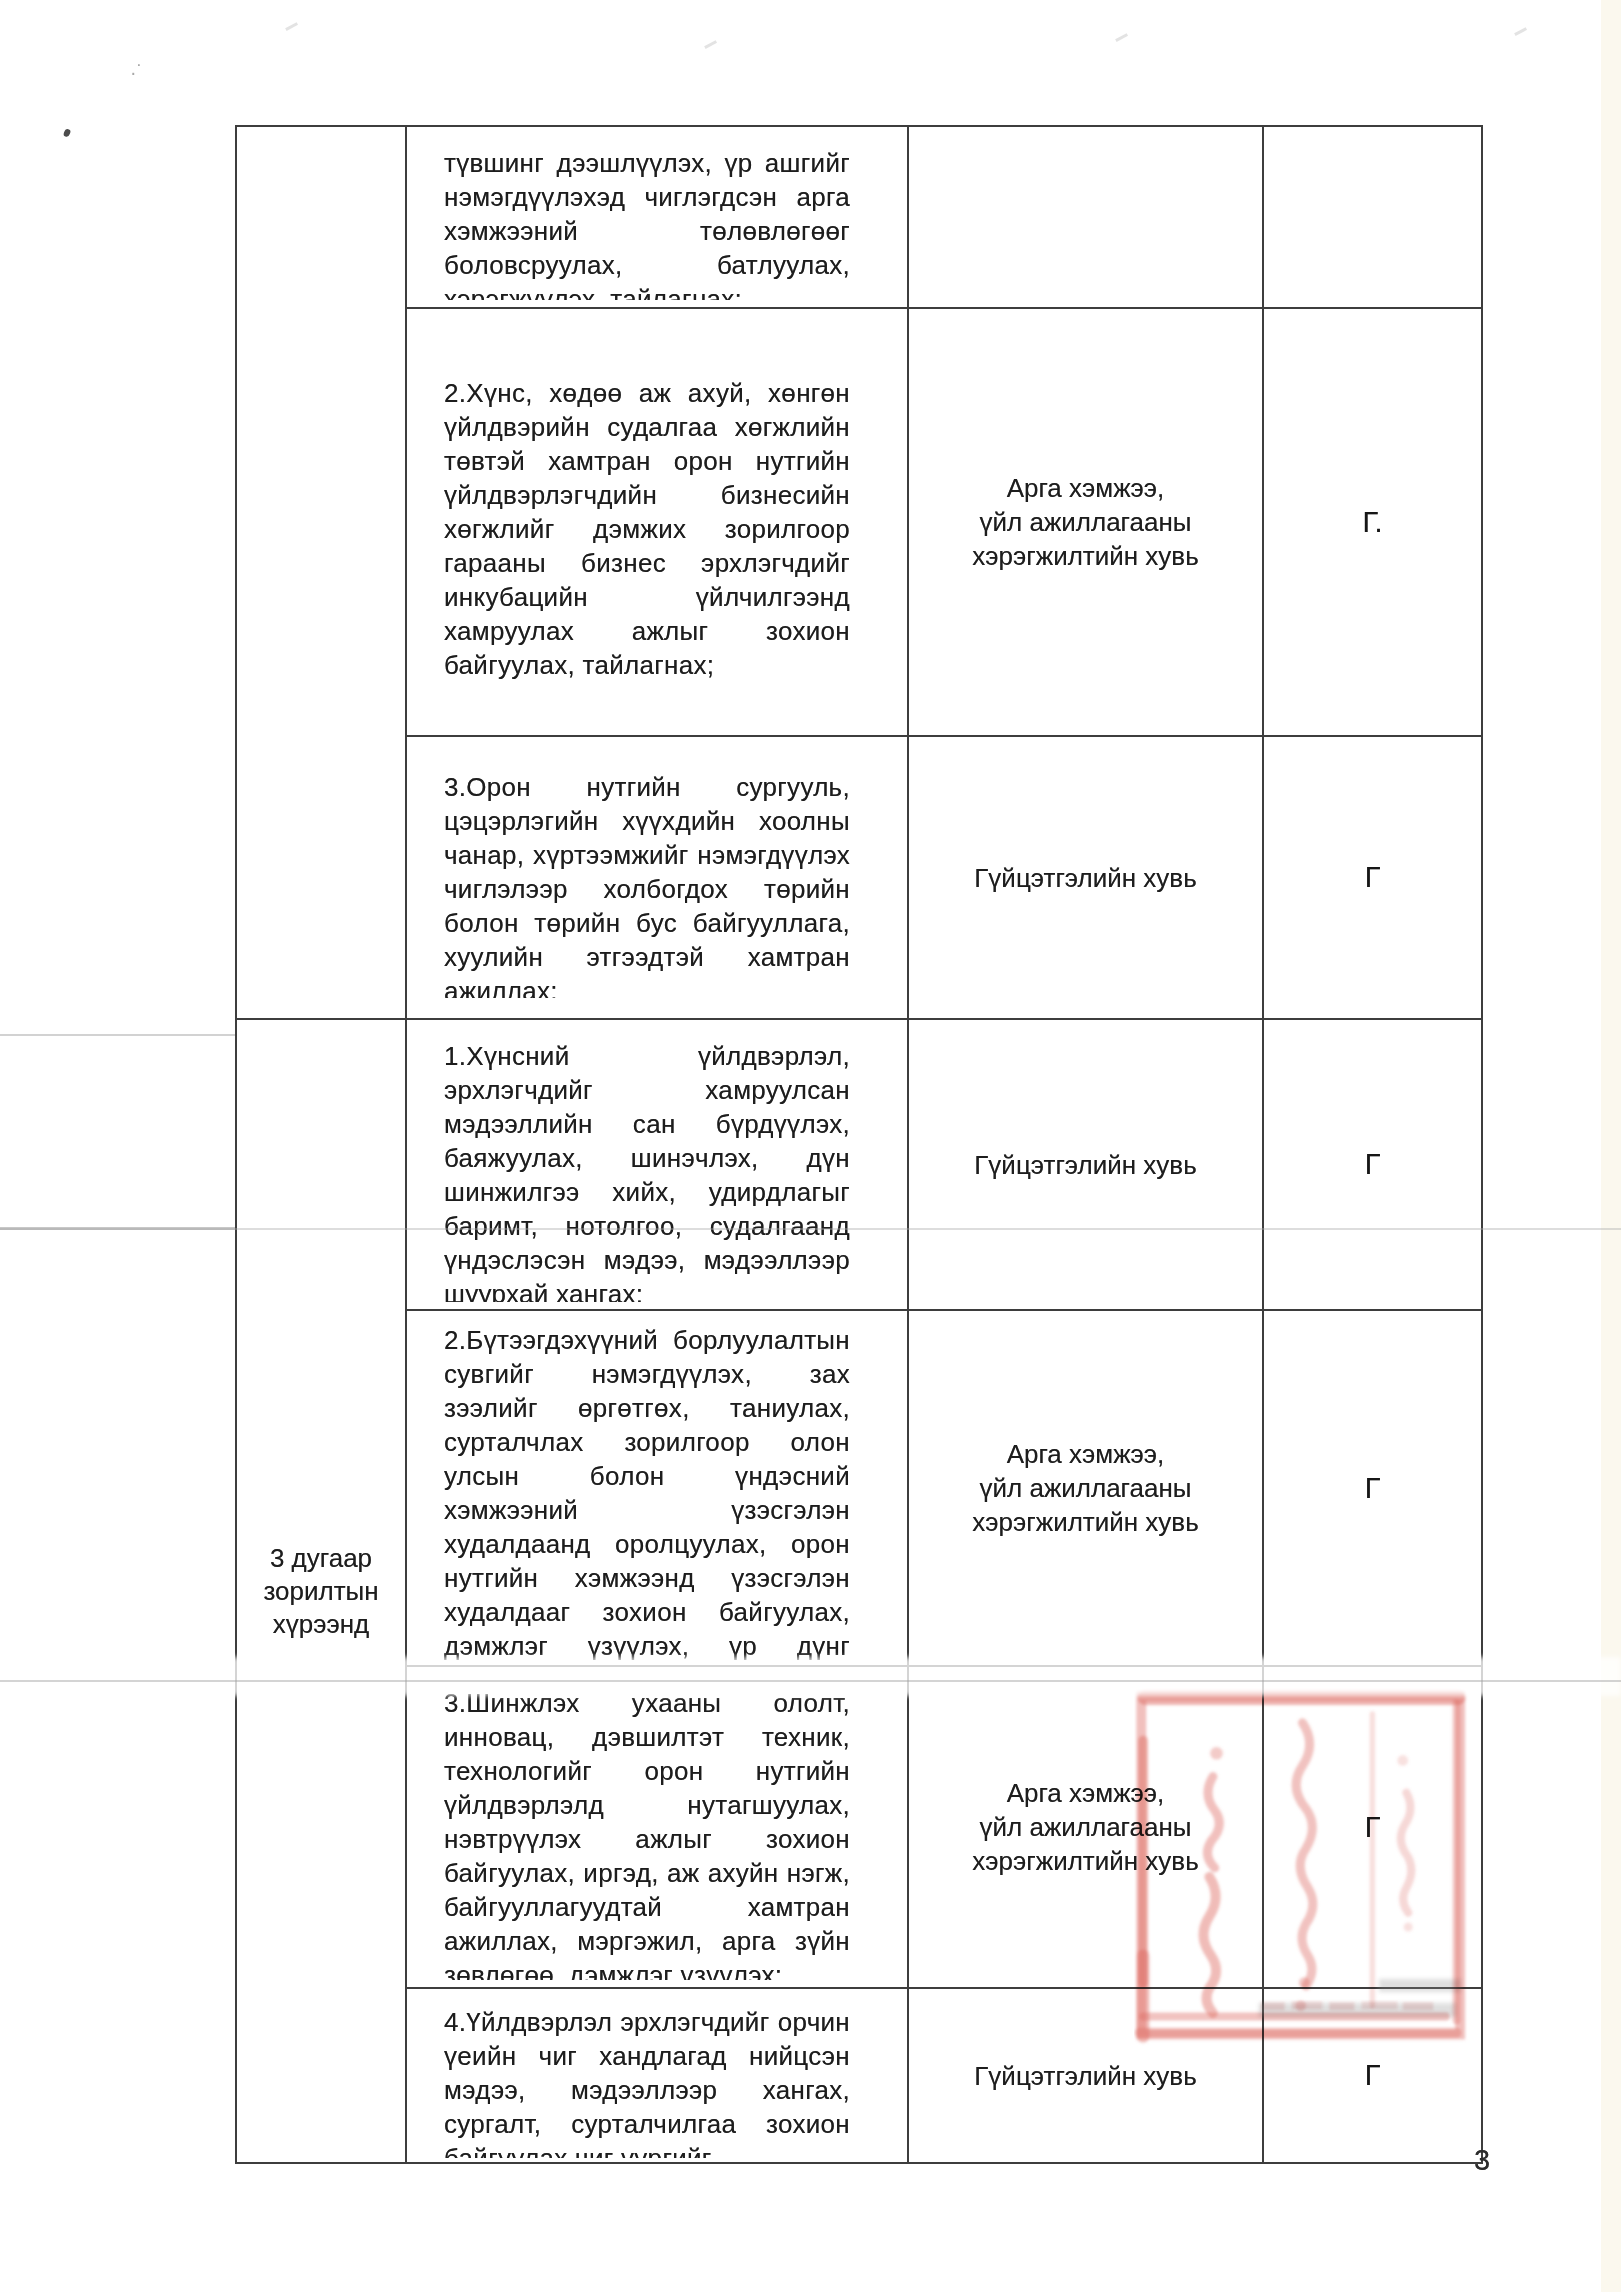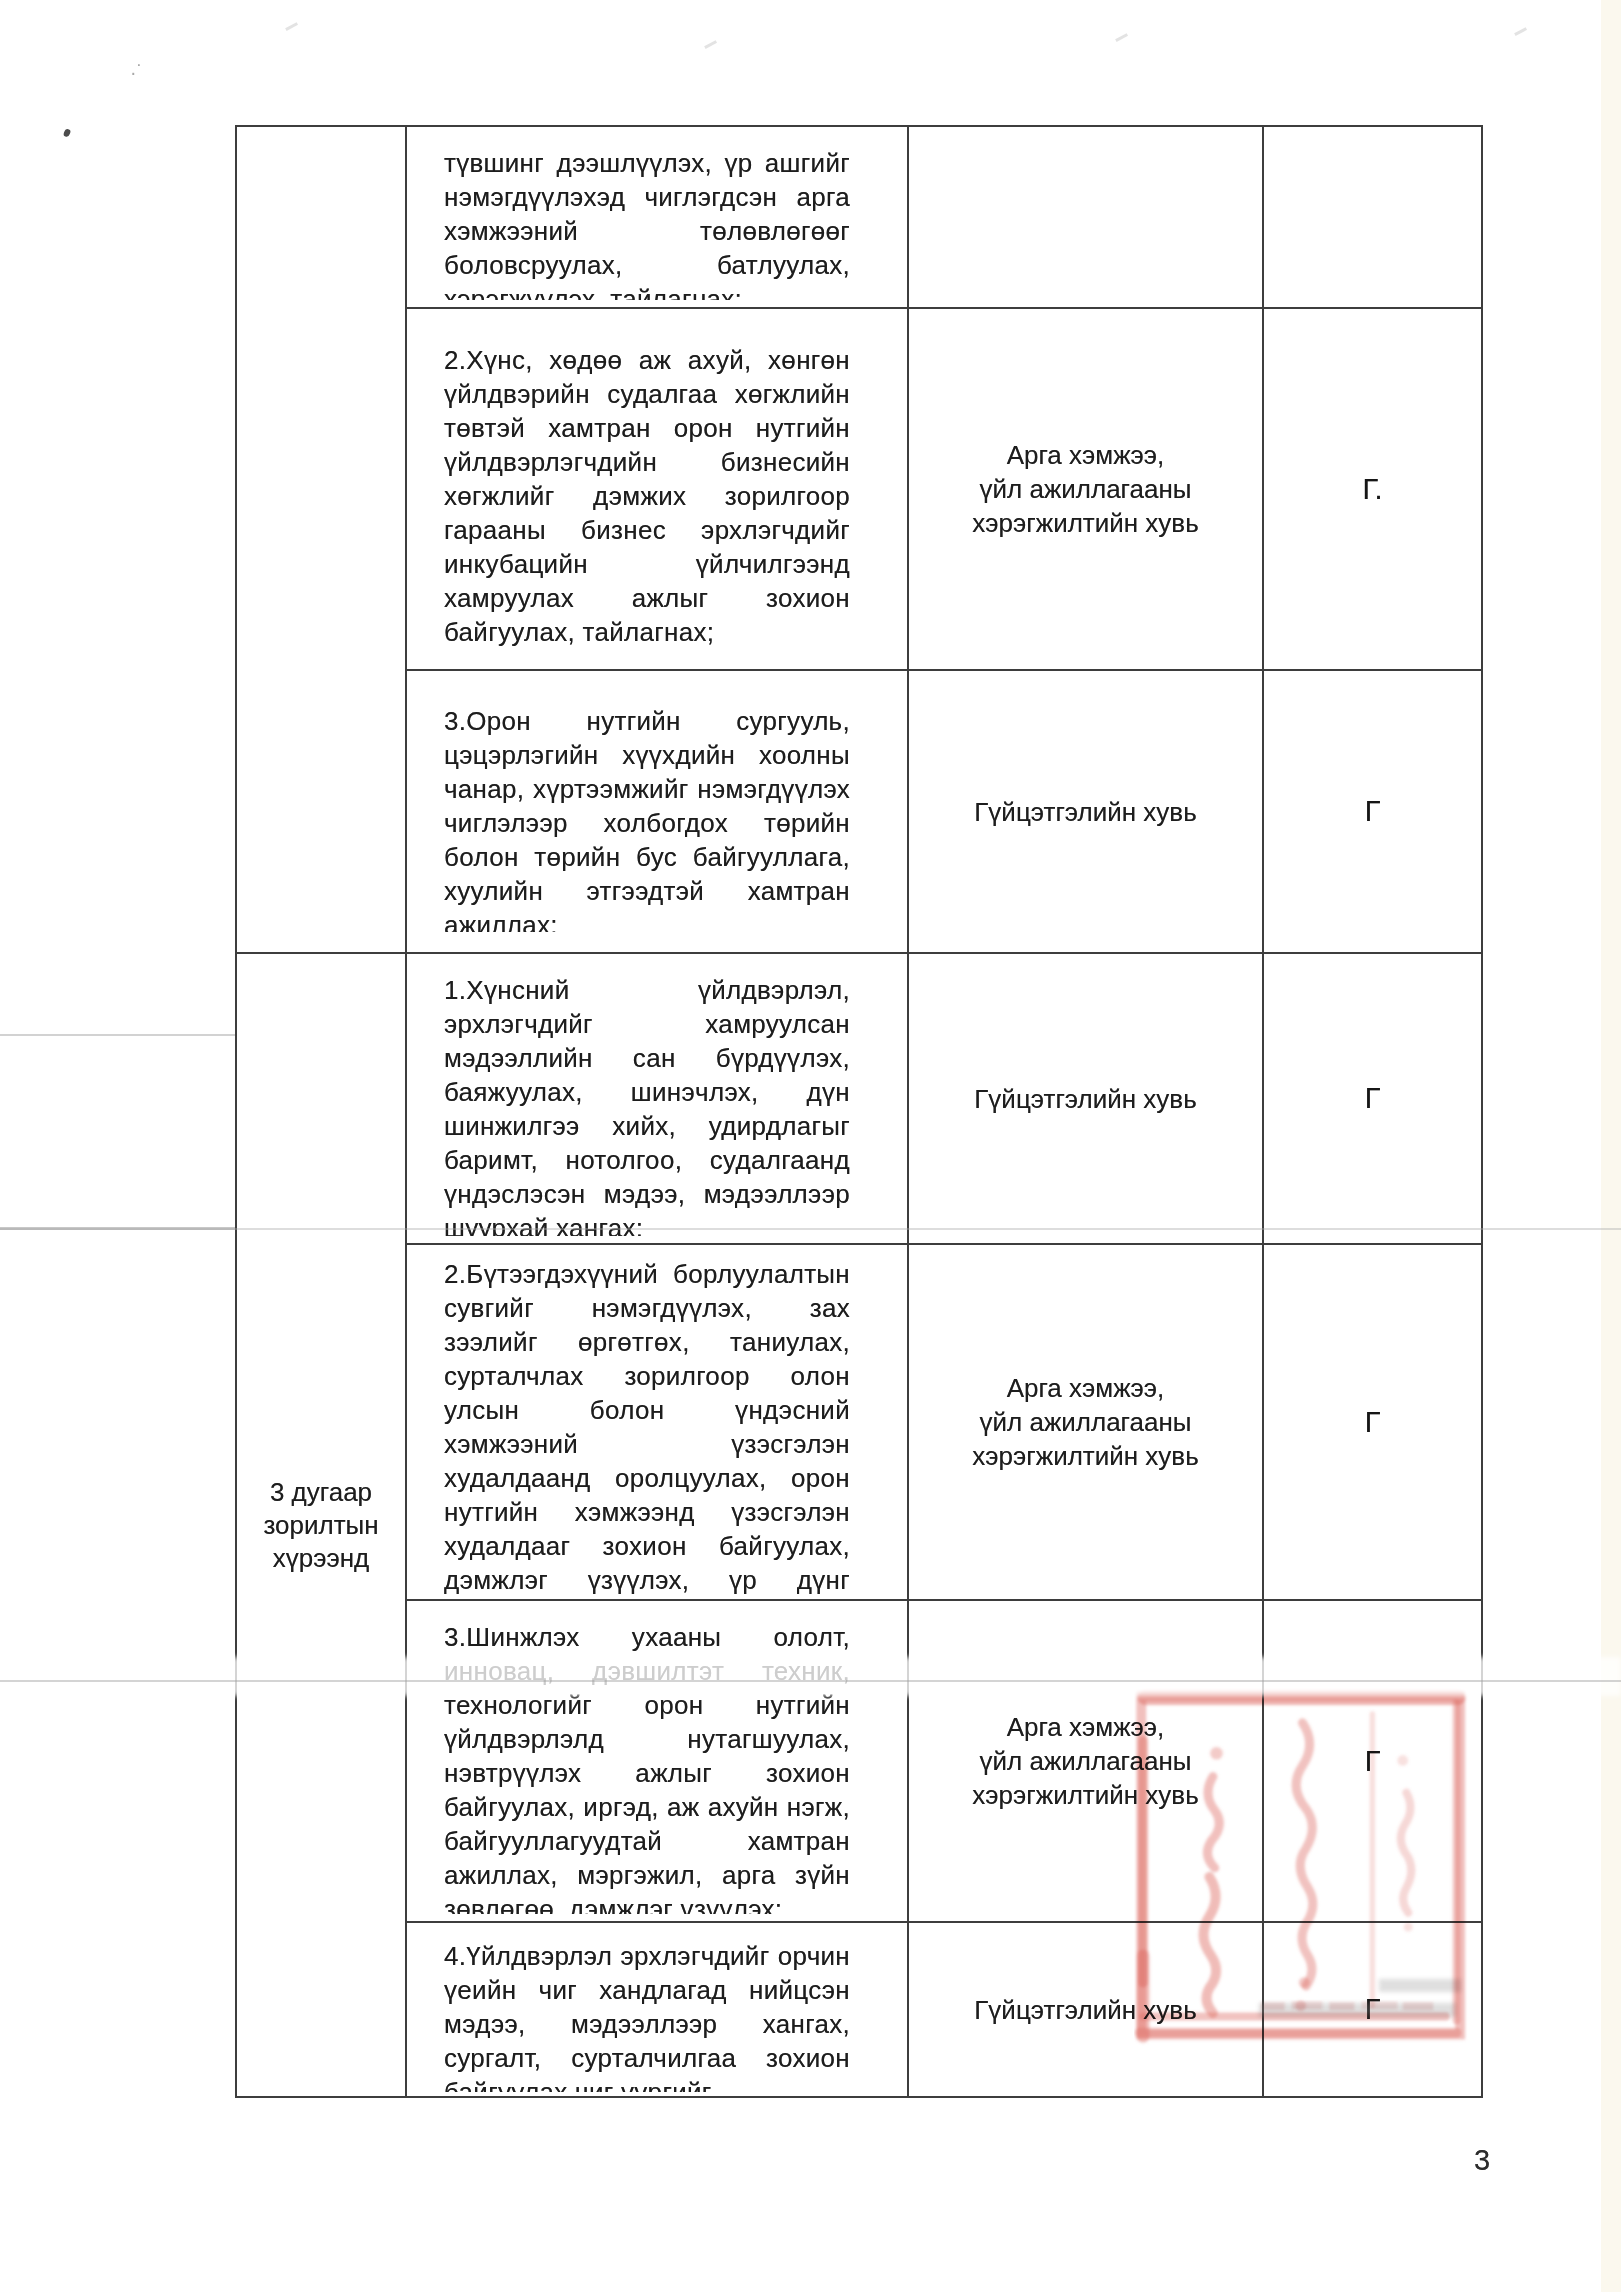--- a/index.html
+++ b/index.html
@@ -46,21 +46,21 @@
   .ind{
     font-size:26px;line-height:34px;text-align:center;
     white-space:pre-line;color:#1d1d1d;padding:0 5px;
     text-shadow:0 0 0.5px rgba(25,25,25,0.55);
   }
   .grade{
     font-size:29px;text-align:center;color:#161616;
     text-shadow:0 0 0.5px rgba(25,25,25,0.6);
   }
   tr.r1{height:182px;} tr.r1 .clip{max-height:166px;}
-  tr.r2{height:362px;} tr.r2 .clip{max-height:316px;}
+  tr.r2{height:428px;} tr.r2 .clip{max-height:316px;}
   tr.r3{height:283px;} tr.r3 .clip{max-height:240px;}
   tr.r4{height:291px;} tr.r4 .clip{max-height:275px;}
   tr.r5{height:278px;border-radius:10px;} tr.r5 .clip{max-height:354px;}
   tr.r6{height:322px;} tr.r6 .clip{max-height:306px;}
   tr.r7{height:175px;} tr.r7 .clip{max-height:165px;}
 
   
   .stamp{
     position:absolute;left:1134px;top:1687px;width:337px;height:360px;
     z-index:3;mix-blend-mode:multiply;pointer-events:none;

